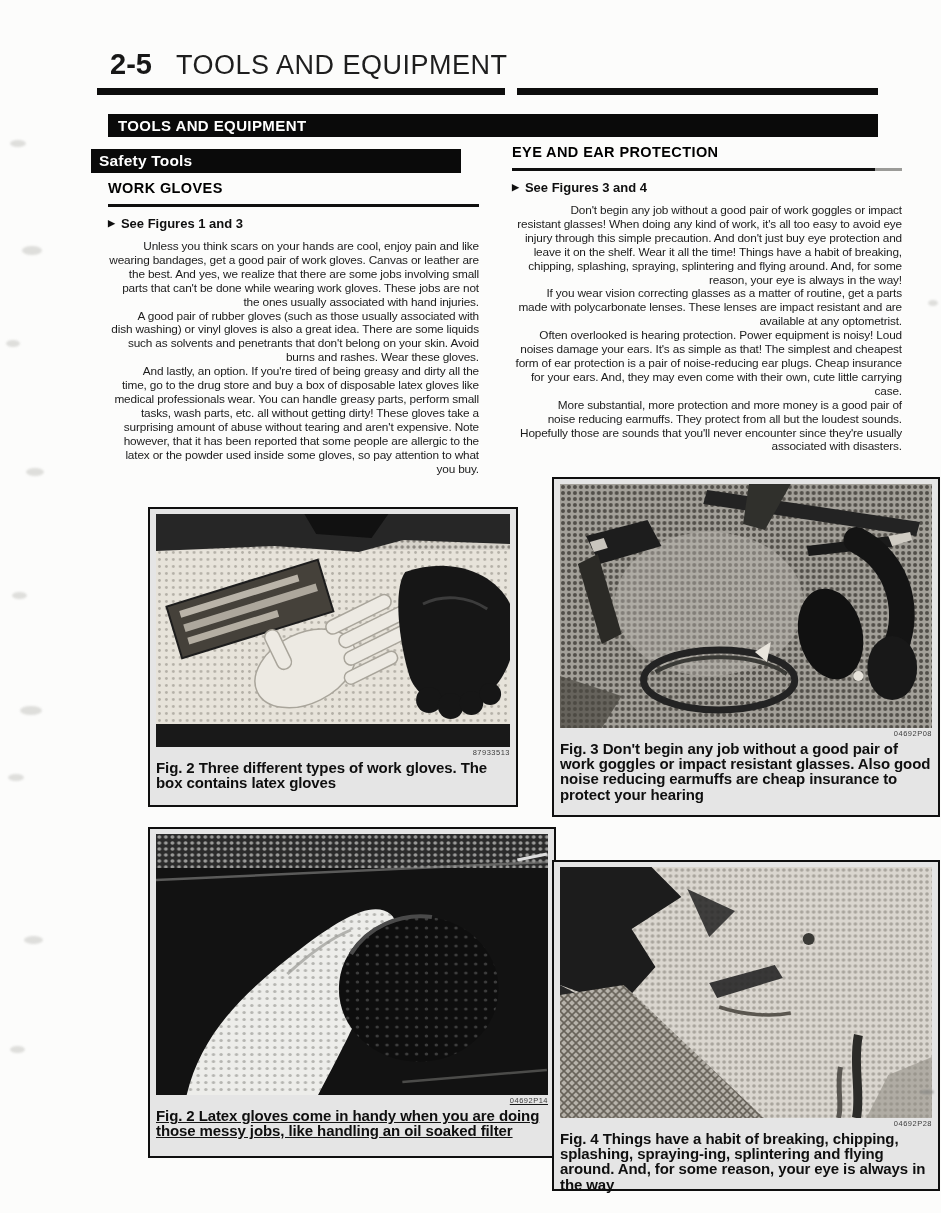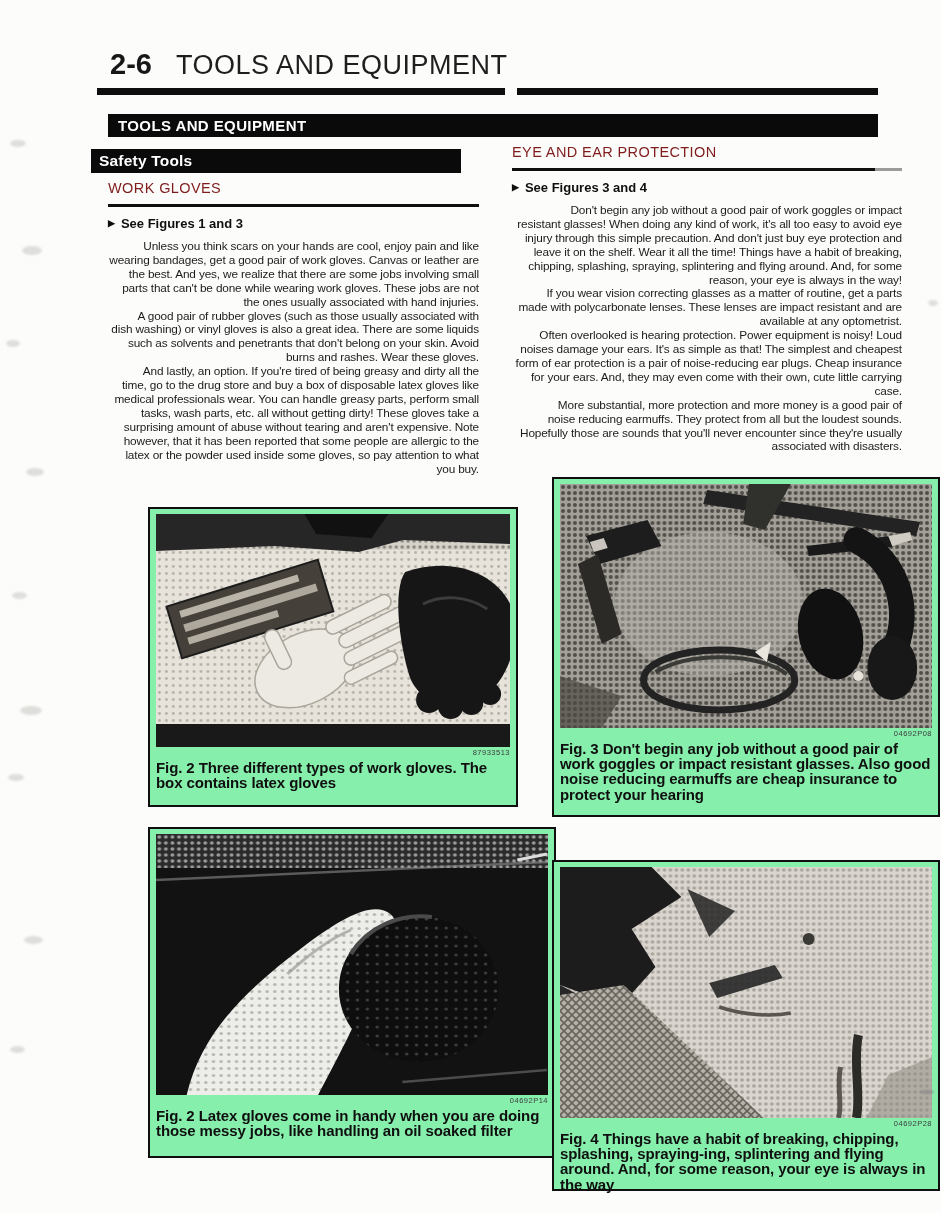--- a/index.html
+++ b/index.html
@@ -13,48 +13,48 @@
   .rule-l{left:97px;top:88px;width:408px;}
   .rule-r{left:517px;top:88px;width:361px;}
   
   .banner{position:absolute;background:#0a0a0a;color:#fff;font-weight:700;display:flex;align-items:center;box-sizing:border-box;}
   .main-banner{left:108px;top:114px;width:770px;height:23px;font-size:15px;padding-left:10px;letter-spacing:.4px;}
   .sub-banner{left:91px;top:149px;width:370px;height:24px;font-size:15.5px;padding-left:8px;letter-spacing:.2px;}
   
   .col{position:absolute;}
   .left-col{left:108px;top:180px;width:371px;}
   .right-col{left:512px;top:144px;width:390px;}
-  .colhead{font-size:14.5px;letter-spacing:.4px;color:#7f1d1d;margin:0 0 8px 0;}
+  .colhead{font-size:14.5px;letter-spacing:.4px;color:#000000;margin:0 0 8px 0;font-weight:bold;}
   .colrule{height:3px;background:#0f0f0f;margin-bottom:9px;}
   .right-col .colrule{background:linear-gradient(to right,#0f0f0f 93%,#9b9b98 93%);}
   .seeref{font-weight:700;font-size:13px;margin:3px 0 9px 0;display:flex;align-items:center;gap:6px;color:#0f0f0f;}
   .marker{font-size:9px;line-height:1;}
   p.body{font-size:11.8px;line-height:13.9px;letter-spacing:-.15px;margin:0;text-indent:16px;color:#1b1b1b;text-align:right;}
   
-  .figbox{position:absolute;background:#86efac;border:2px solid #0f0f0f;padding:5px 6px 6px 6px;box-sizing:border-box;}
+  .figbox{position:absolute;background:#e5e5e5;border:2px solid #0f0f0f;padding:5px 6px 6px 6px;box-sizing:border-box;}
   #fig1{left:108px;top:491px;width:370px;height:300px;}
-  #fig2{left:108px;top:811px;width:408px;height:331px;}
+  #fig2{left:108px;top:811px;width:408px;height:331px;text-decoration:underline;}
   #fig3{left:512px;top:461px;width:388px;height:340px;}
   #fig4{left:512px;top:844px;width:388px;height:331px;}
   .photo{width:100%;overflow:hidden;}
   #fig1 .photo{height:233px;} #fig2 .photo{height:261px;}
   #fig3 .photo{height:244px;} #fig4 .photo{height:251px;}
   .photo svg{display:block;width:100%;height:100%;}
   .photoid{font-size:7.5px;text-align:right;color:#3c3c3c;margin:1px 0 3px 0;letter-spacing:.5px;}
   .figcap{font-weight:700;font-size:15px;line-height:15.2px;letter-spacing:-.1px;color:#0f0f0f;margin:0;}
   
   .speck{position:absolute;background:#c6c6c2;border-radius:50%;filter:blur(1px);opacity:.55;}
 </style>
 </head>
 <body>
 
 <div class="page">
 
   <div class="masthead">
-    <span class="pagenum">2-6</span><span class="ptitle">TOOLS AND EQUIPMENT</span>
+    <span class="pagenum">2-5</span><span class="ptitle">TOOLS AND EQUIPMENT</span>
   </div>
   <div class="rule rule-l"></div>
   <div class="rule rule-r"></div>
 
   <div class="banner main-banner">
     <span>TOOLS AND EQUIPMENT</span>
   </div>
   <div class="banner sub-banner">
     <span>Safety Tools</span>
   </div>

